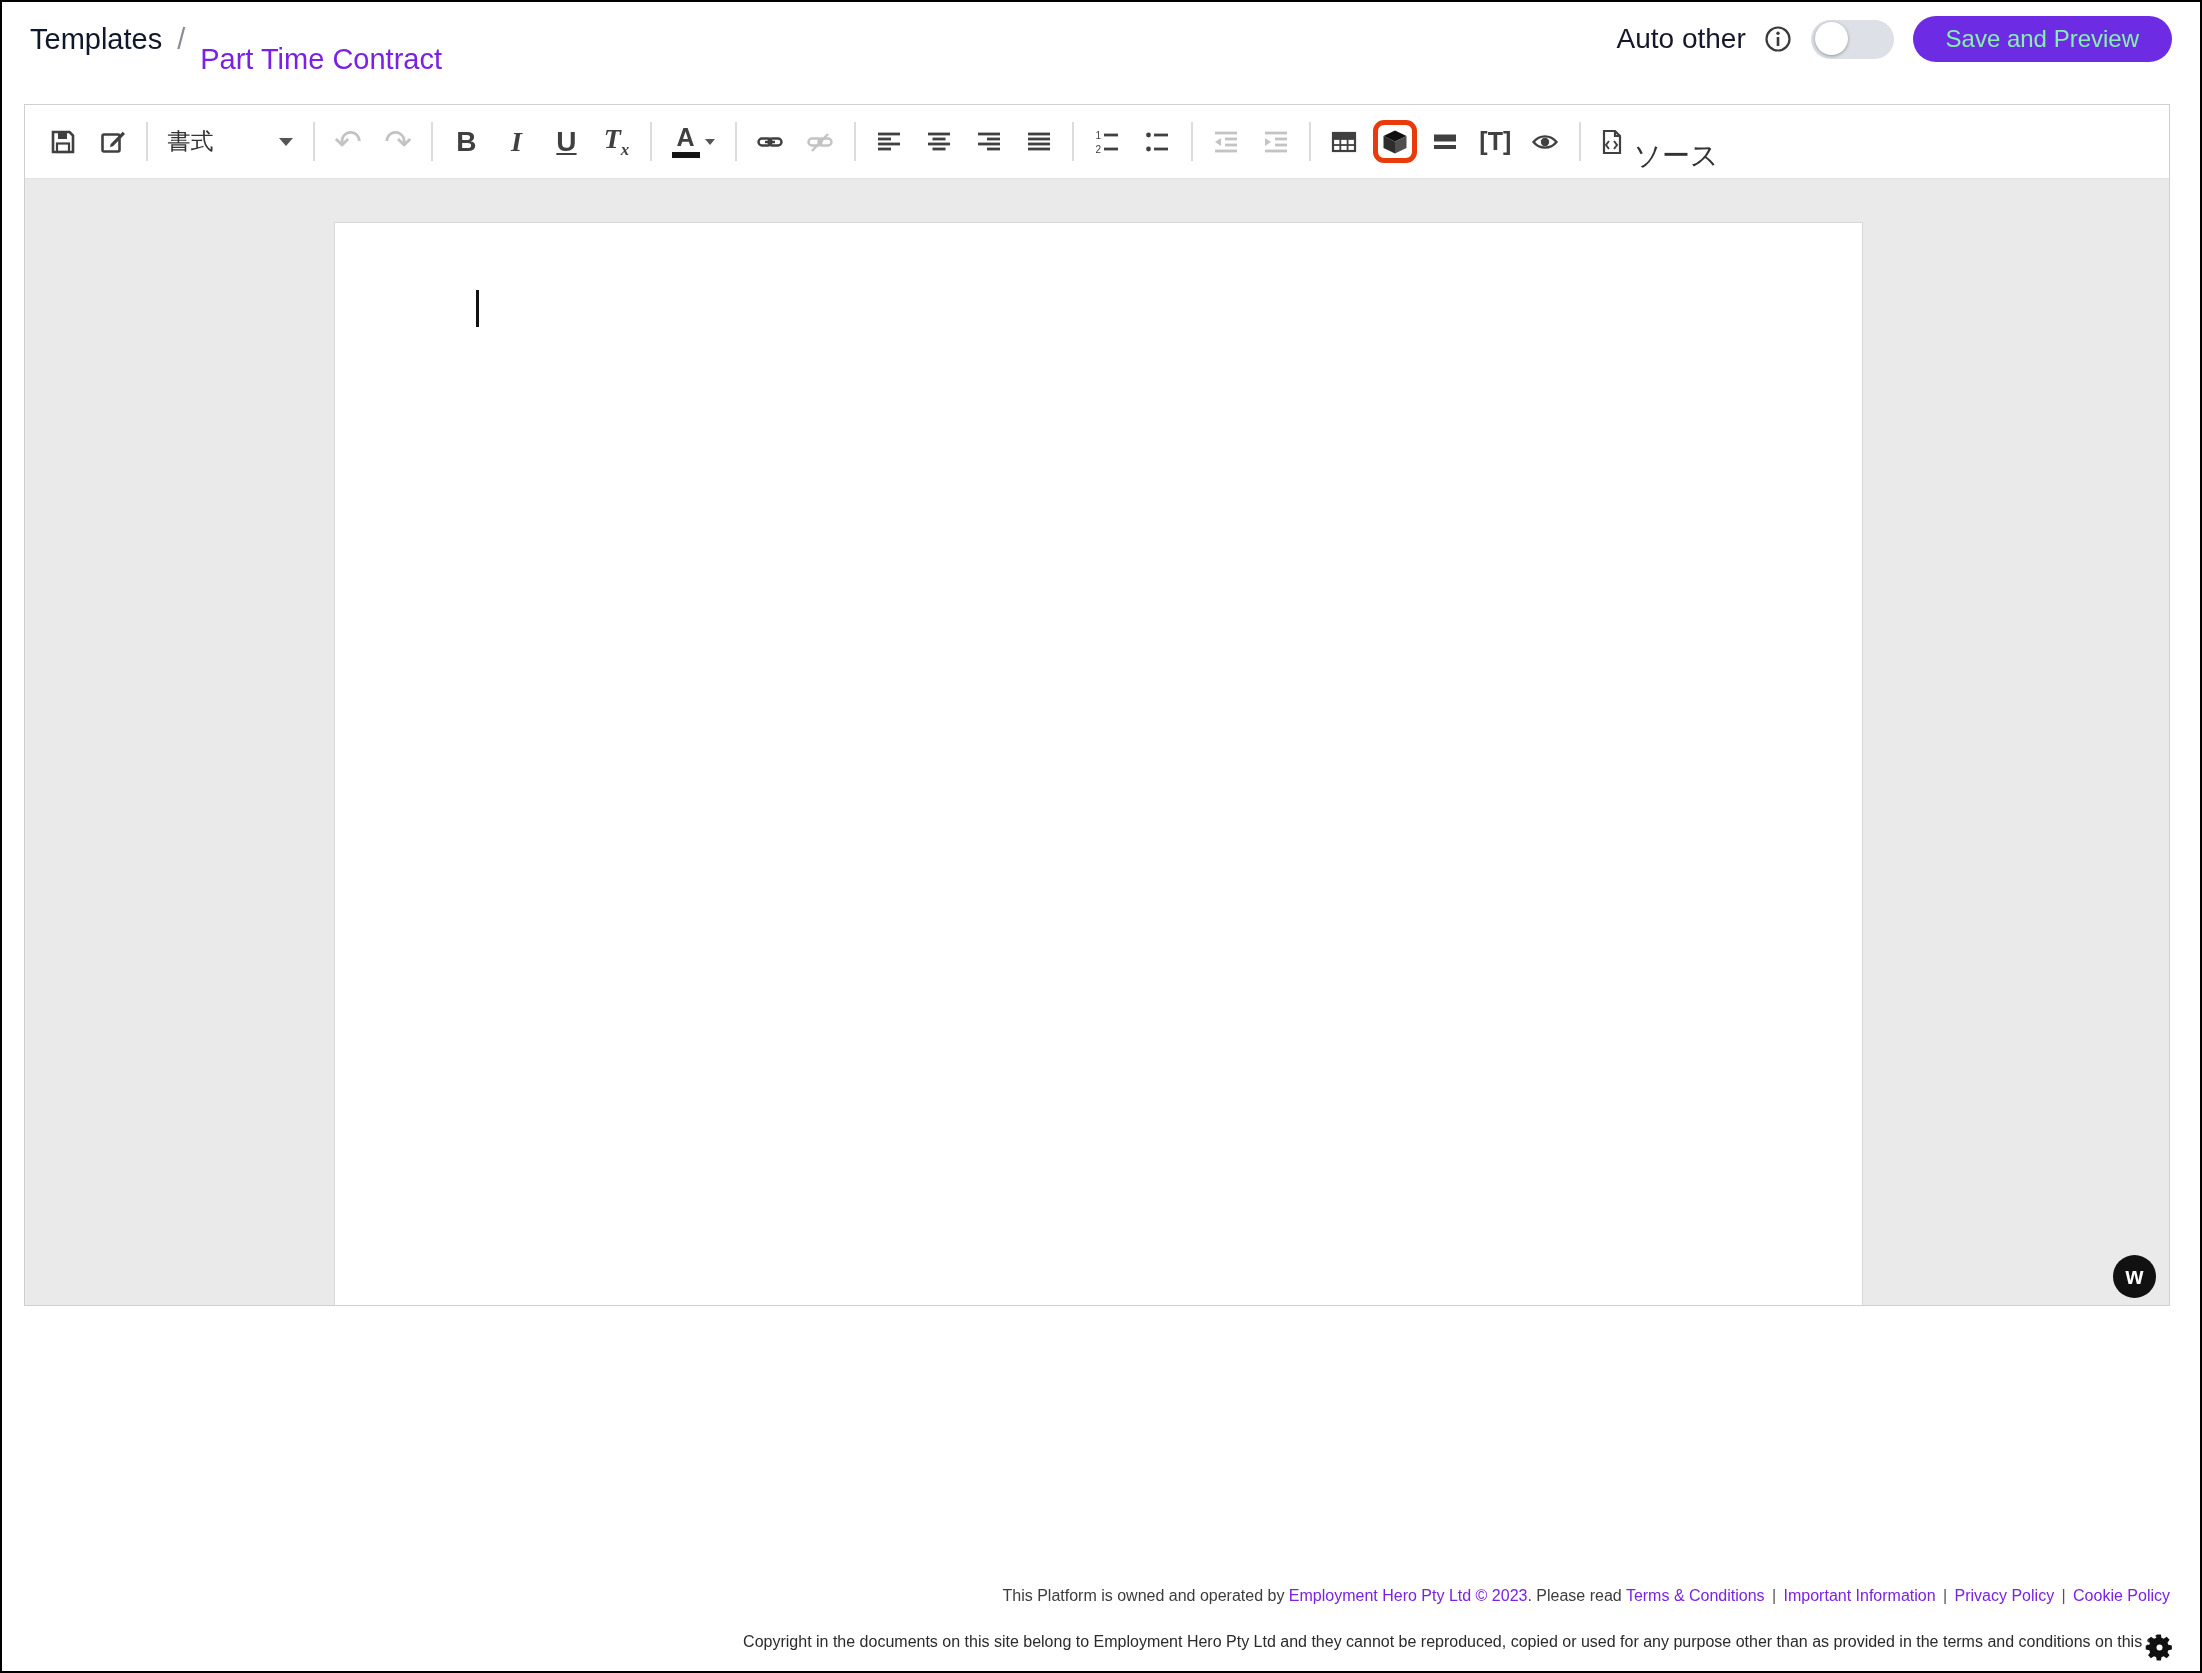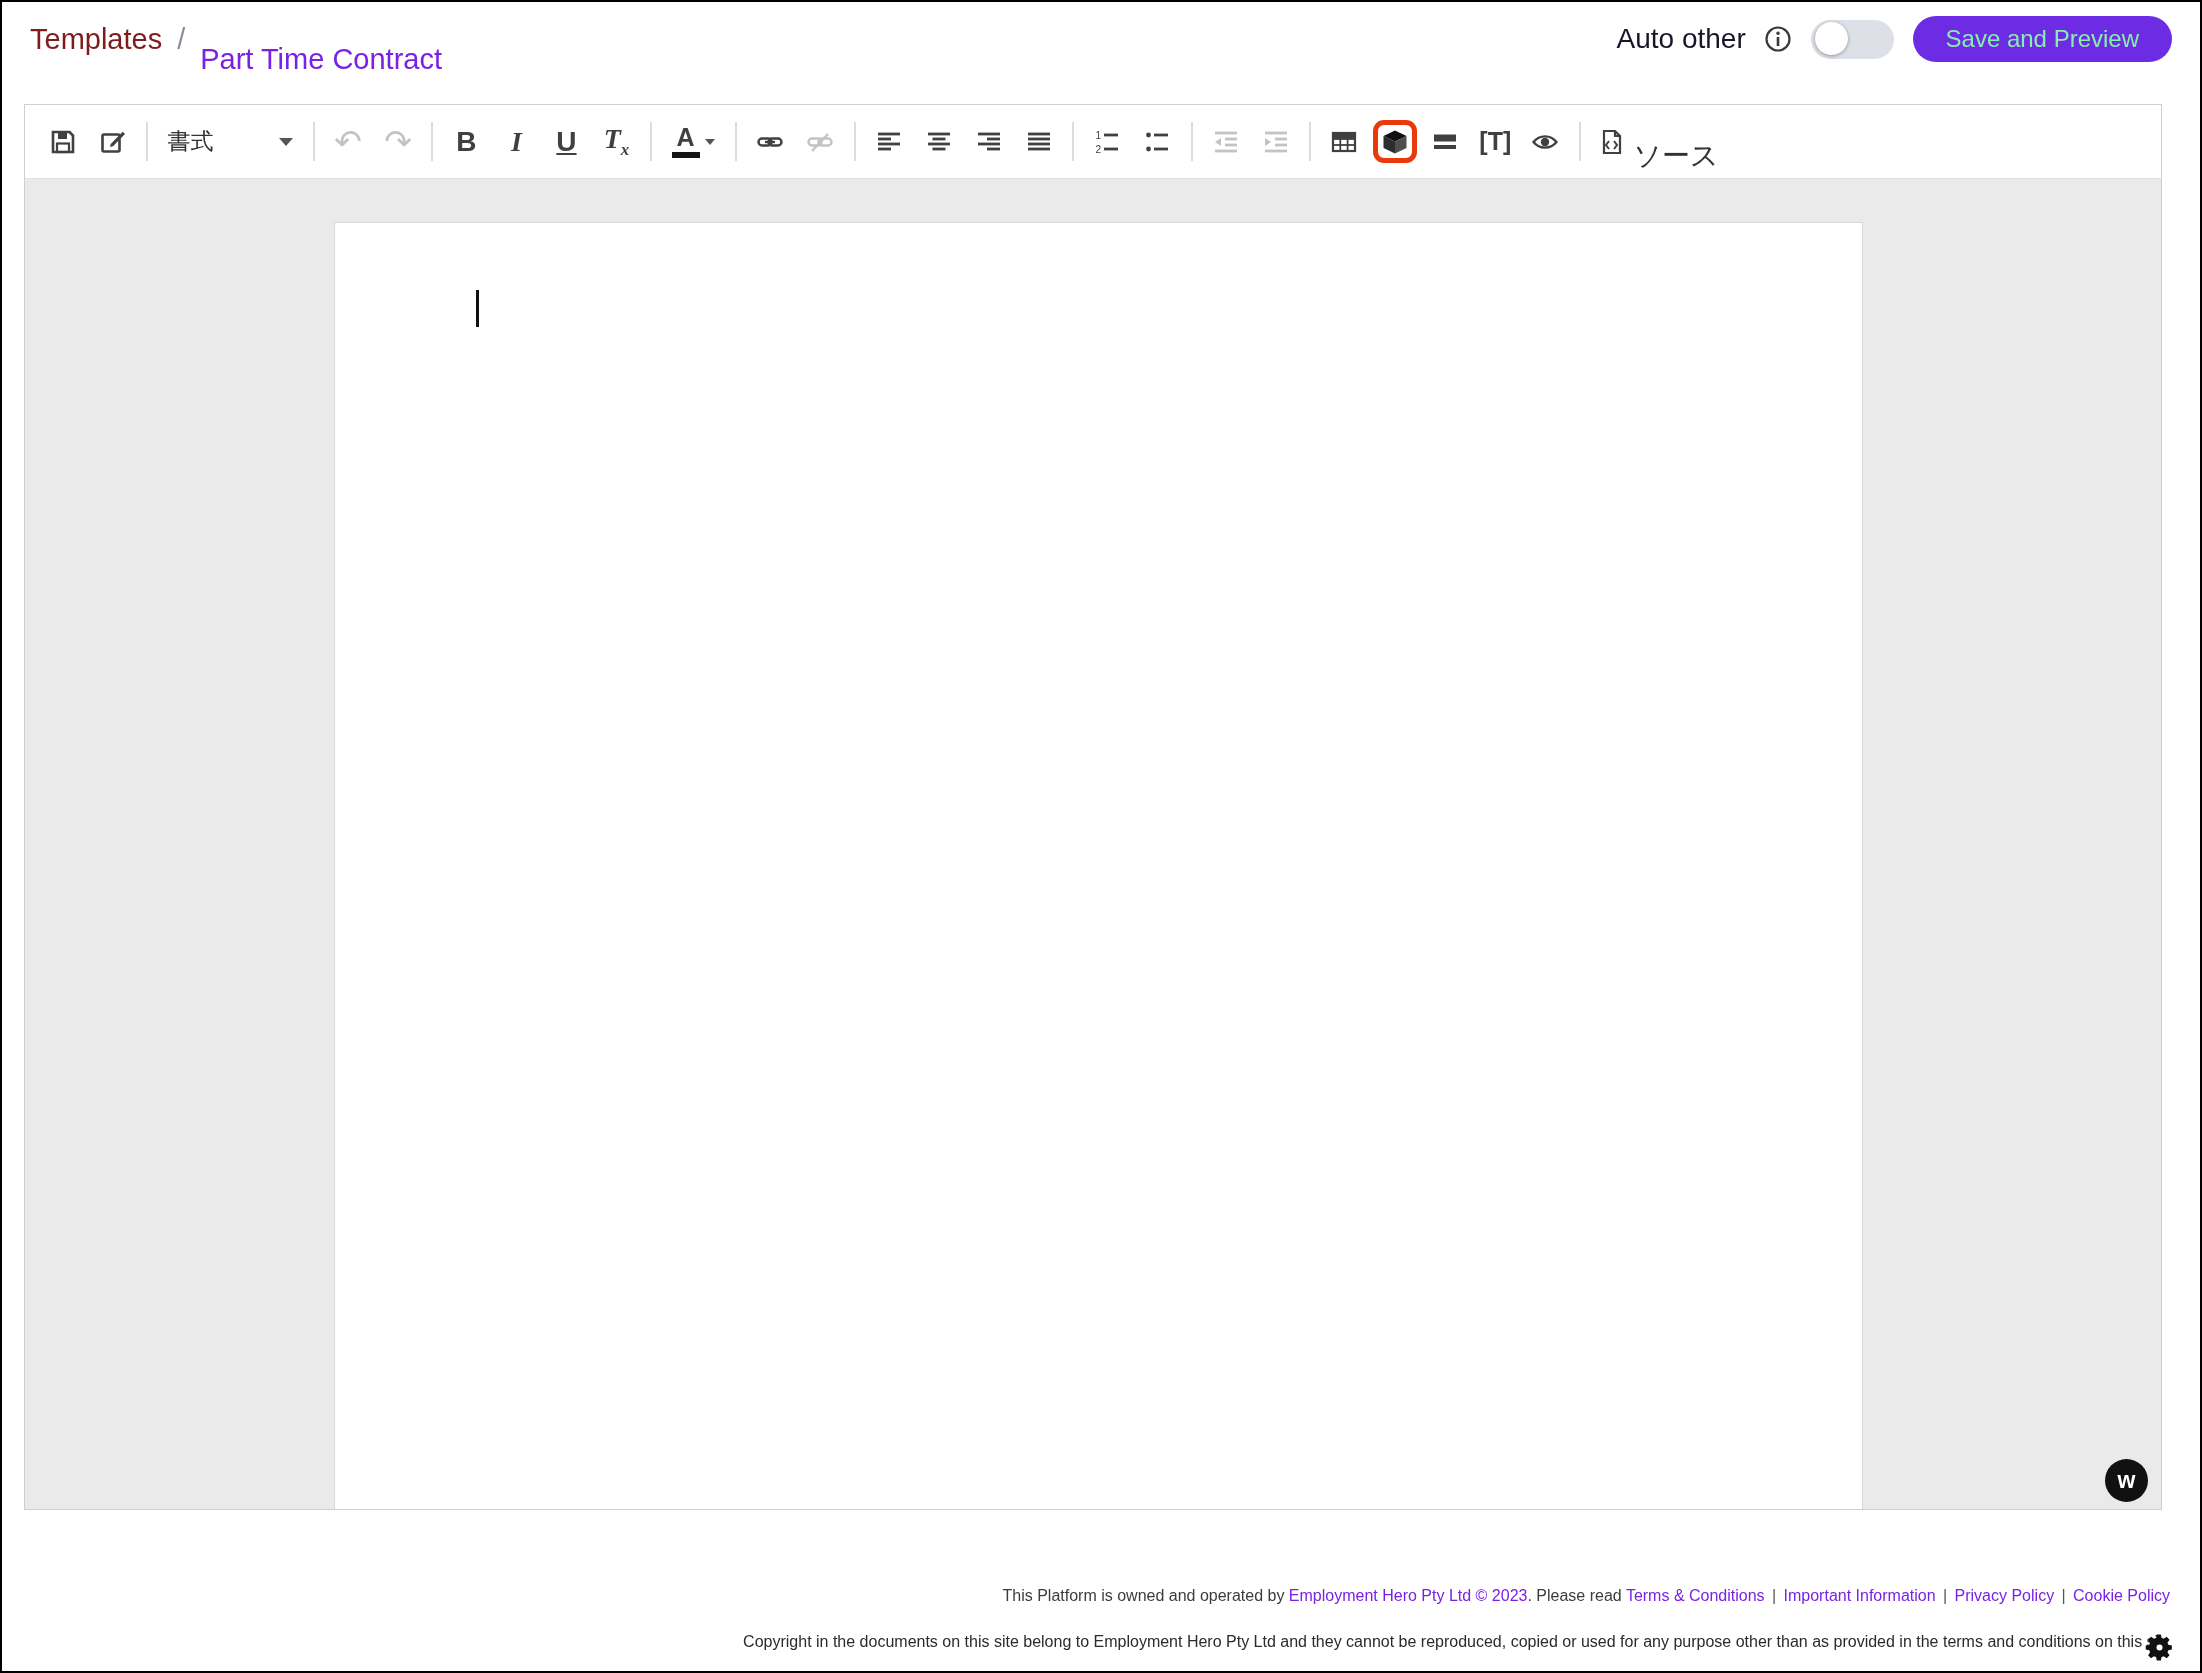--- a/index.html
+++ b/index.html
@@ -13,21 +13,21 @@
     overflow: hidden;
   }
 
   
   .topbar {
     height: 74px;
     display: flex; align-items: center; justify-content: space-between;
     padding: 0 28px;
   }
   .breadcrumb { display:flex; align-items:center; gap:15px; font-size:29px; }
-  .breadcrumb .root { color:#7f1d1d; text-decoration:none; cursor:pointer;text-align:right; }
+  .breadcrumb .root { color:#0f172a; text-decoration:none; cursor:pointer;text-align:right; }
   .breadcrumb .bsep { color:#8d8d99; }
   .breadcrumb .current { color:#7A21E6; text-decoration:none; cursor:pointer;margin-top:40px; }
 
   .top-actions { display:flex; align-items:center; gap:18.6px; }
   .autosave-label { font-size:28px; color:#17172b; }
   .info-icon { display:flex; }
   .toggle {
     width:83px; height:39px; border-radius:20.4px; background:#dde0e6;
     position:relative; cursor:pointer;
   }
@@ -36,21 +36,21 @@
     border-radius:50%; background:#fff; box-shadow:0 0.9px 3.7px rgba(0,0,0,.35);
   }
   .save-preview {
     height:46px; padding:0 33px; border:none; border-radius:24px;
     background:#6D2CE4; color:#86efac; font-size:24px; cursor:pointer;
     font-family: inherit;
   }
 
   
   .editor {
-    position:absolute; left:22px; right:38px; top:102px; height:1406px;
+    position:absolute; left:22px; right:30px; top:102px; height:1202px;
     border:1.9px solid #cfcfcf; background:#fff;
     display:flex; flex-direction:column;justify-content:flex-end;
   }
 
   
   .toolbar {
     flex:0 0 74px; display:flex; align-items:center;
     padding:0 13px; background:#fff; border-bottom:1.9px solid #e2e2e2;
   }
   .tb-btn {

